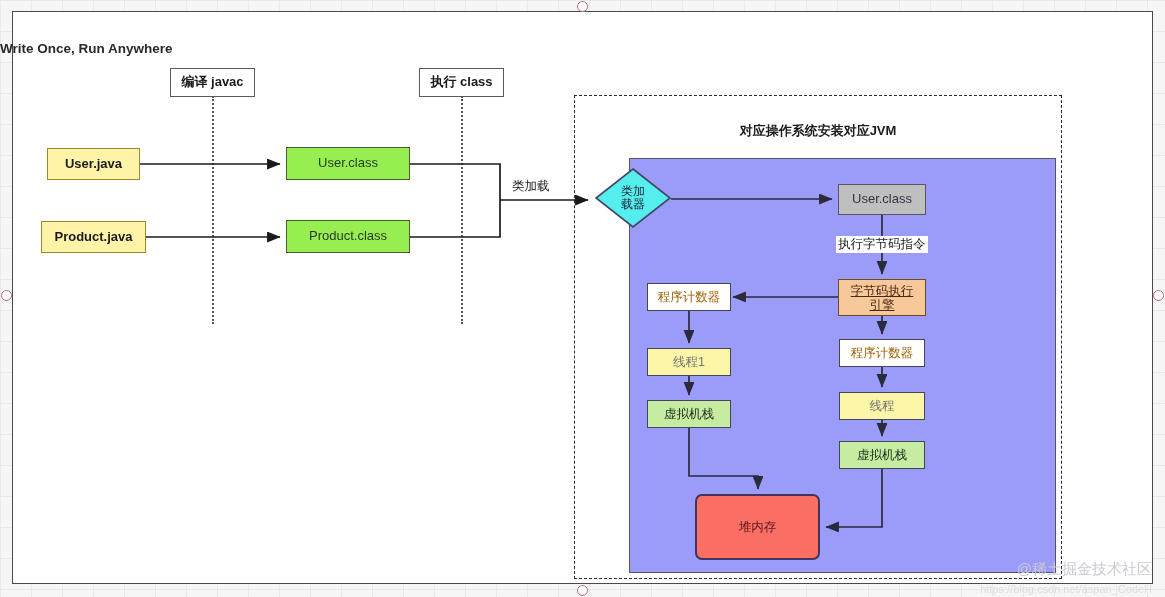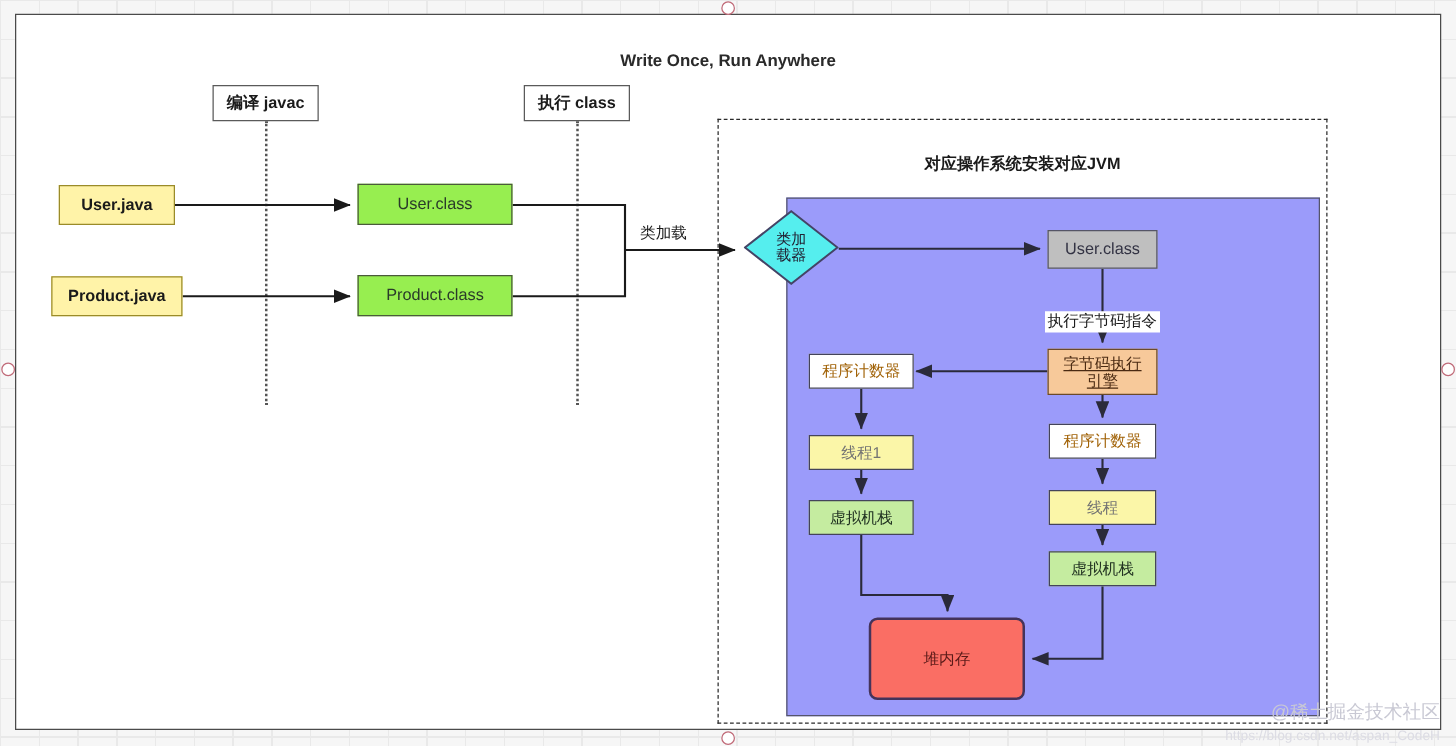--- a/index.html
+++ b/index.html
@@ -173,21 +173,21 @@
     color: #1a1a1a;
     z-index: 32;
     white-space: nowrap;
   }
   .wire-label.boxed { background: #ffffff; padding: 0 2px; }
 
   #page-title {
     position: absolute;
     left: 0; top: 41px;
     width: 1165px;
-    text-align: center;
+    text-align: left;
     font-size: 13.5px;
     font-weight: bold;
     color: #2a2a2a;
     z-index: 40;
   }
 
   #watermark {
     position: absolute;
     right: 13px; bottom: 18px;
     font-size: 15px;
@@ -293,18 +293,18 @@
       <path d="M689,376 L689,395"></path>
       <path d="M882,316 L882,334"></path>
       <path d="M882,367 L882,387"></path>
       <path d="M882,420 L882,436"></path>
       <path d="M689,428 L689,476 L758,476 L758,489"></path>
       <path d="M882,469 L882,527 L826,527"></path>
     </g>
   </svg>
 
   <div class="wire-label" style="left:512px; top:178px;">类加载</div>
-  <div class="wire-label boxed" style="left:836px; top:249px;">执行字节码指令</div>
+  <div class="wire-label boxed" style="left:836px; top:236px;">执行字节码指令</div>
 
   <div id="watermark">@稀土掘金技术社区</div>
   <div id="watermark-url">https://blog.csdn.net/aspan_CodeH</div>
 
 </div>
 
 </body></html>

